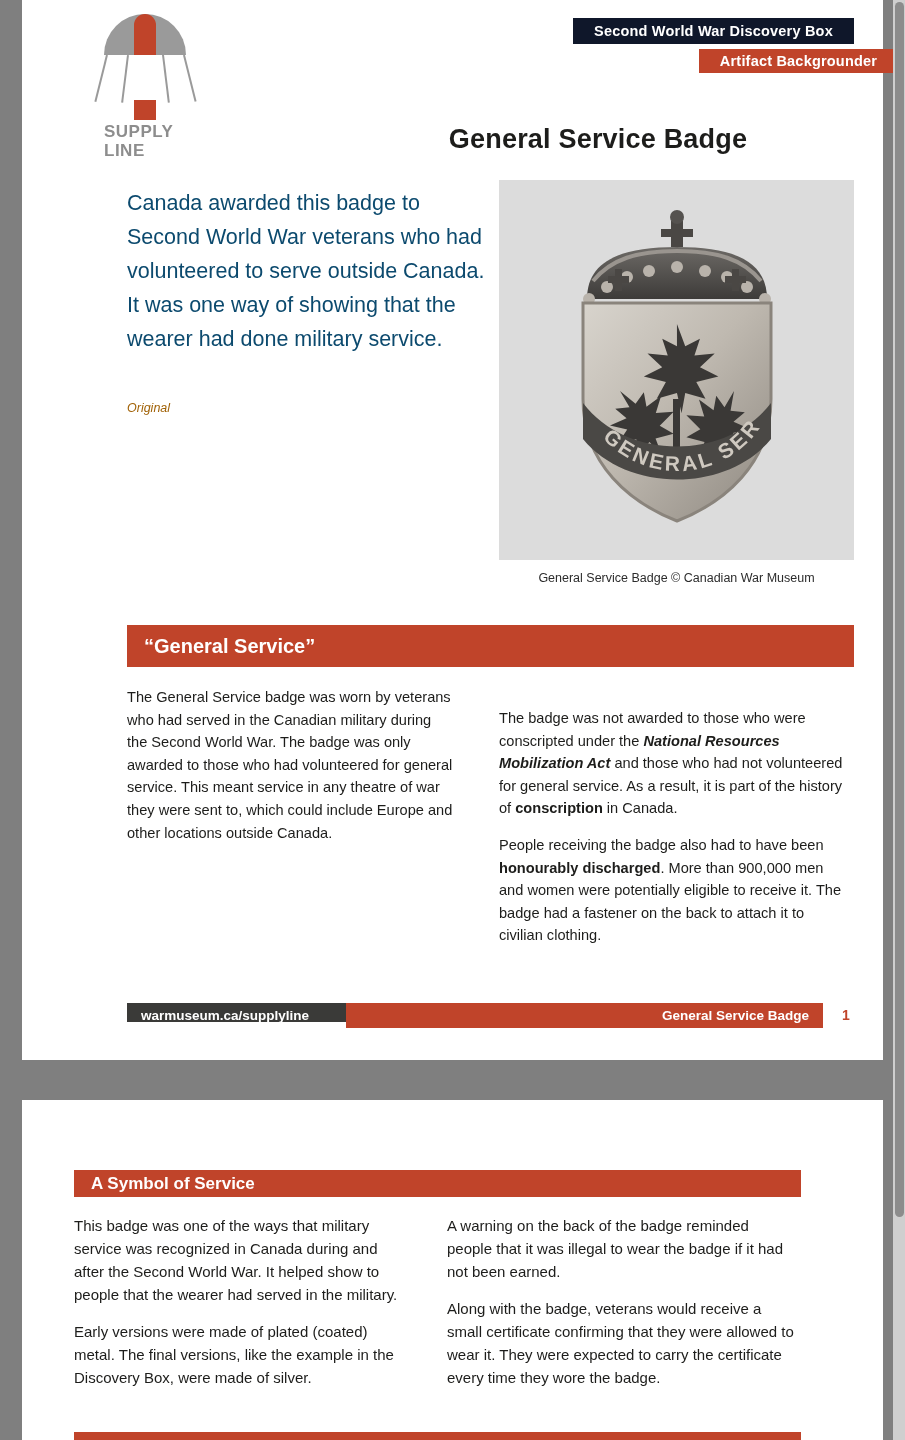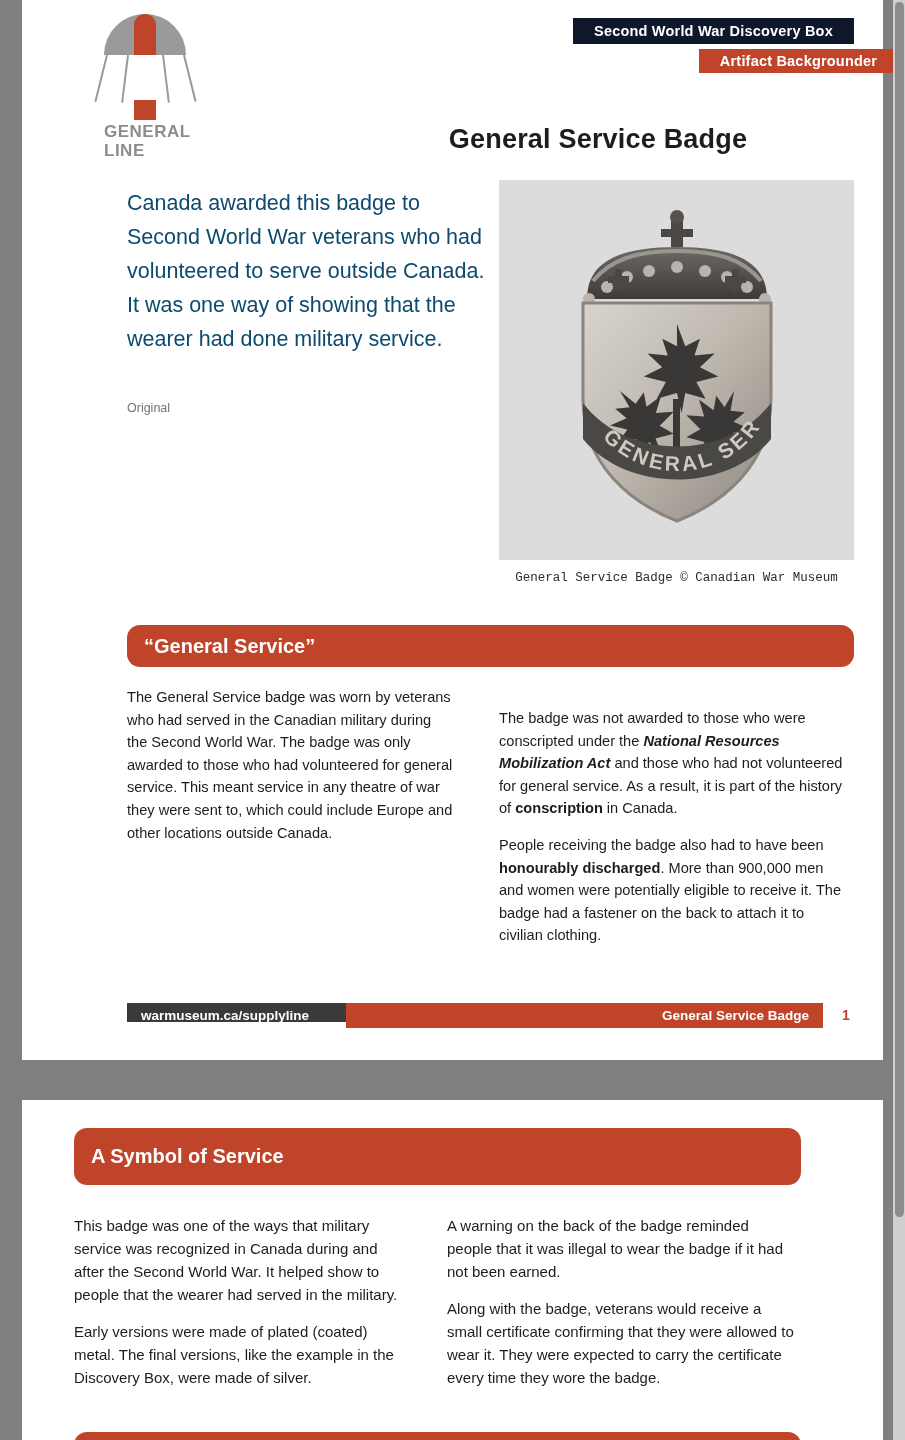--- a/index.html
+++ b/index.html
@@ -115,21 +115,22 @@
     font-size: 21.5px;
     line-height: 34px;
     color: #0c4a6e;
     font-weight: 500;
   }
   .original-label {
     position: absolute;
     left: 105px;
     top: 401px;
     font-size: 12.5px;
-    color: #737373;
+    color: #a16207;
+    font-style: italic;
   }
 
   
   .photo-frame {
     position: absolute;
     left: 477px;
     top: 180px;
     width: 355px;
     height: 380px;
     background: #dcdcdc;
@@ -142,37 +143,35 @@
     transform: translate(-50%, -50%);
   }
   .photo-caption {
     position: absolute;
     left: 477px;
     top: 571px;
     width: 355px;
     text-align: center;
     font-size: 12.5px;
     color: #2c2c2c;
-    font-family: Liberation Mono, monospace;
   }
 
   
   .section-bar {
     position: absolute;
     background: #c0442a;
     color: #ffffff;
     font-weight: bold;
     display: flex;
     align-items: center;
     padding-left: 17px;
     box-sizing: border-box;
-    border-radius: 13px;
   }
   #bar1 { left: 105px; top: 625px; width: 727px; height: 42px; font-size: 20px; }
-  #bar2 { left: 74px; top: 1128px; width: 727px; height: 57px; font-size: 20px; }
+  #bar2 { left: 74px; top: 1170px; width: 727px; height: 27px; font-size: 17px; }
   #bar3 { left: 74px; top: 1432px; width: 727px; height: 42px; }
 
   .col {
     position: absolute;
     font-size: 14.6px;
     line-height: 22.6px;
     color: #1d1d1b;
   }
   .col p { margin: 0 0 14px 0; }
   .col b { font-weight: bold; }
@@ -244,21 +243,21 @@
 
     <div class="logo">
       <div class="logo-canopy"></div>
       <div class="logo-canopy-mid"></div>
       <div class="logo-line" style="left:2px;  transform:rotate(14deg);  transform-origin: top center;"></div>
       <div class="logo-line" style="left:23px; transform:rotate(7deg);   transform-origin: top center;"></div>
       <div class="logo-line" style="left:58px; transform:rotate(-7deg);  transform-origin: top center;"></div>
       <div class="logo-line" style="left:79px; transform:rotate(-14deg); transform-origin: top center;"></div>
       <div class="logo-box"></div>
       <div class="logo-text">
-        <div>GENERAL</div>
+        <div>SUPPLY</div>
         <div>LINE</div>
       </div>
     </div>
 
     <div class="tag-box" id="tag-top">Second World War Discovery Box</div>
     <div class="tag-box" id="tag-sub">Artifact Backgrounder</div>
 
     <div class="doc-title">General Service Badge</div>
 
     <div class="intro">Canada awarded this badge to Second World War veterans who had volunteered to serve outside Canada. It was one way of showing that the wearer had done military service.</div>

